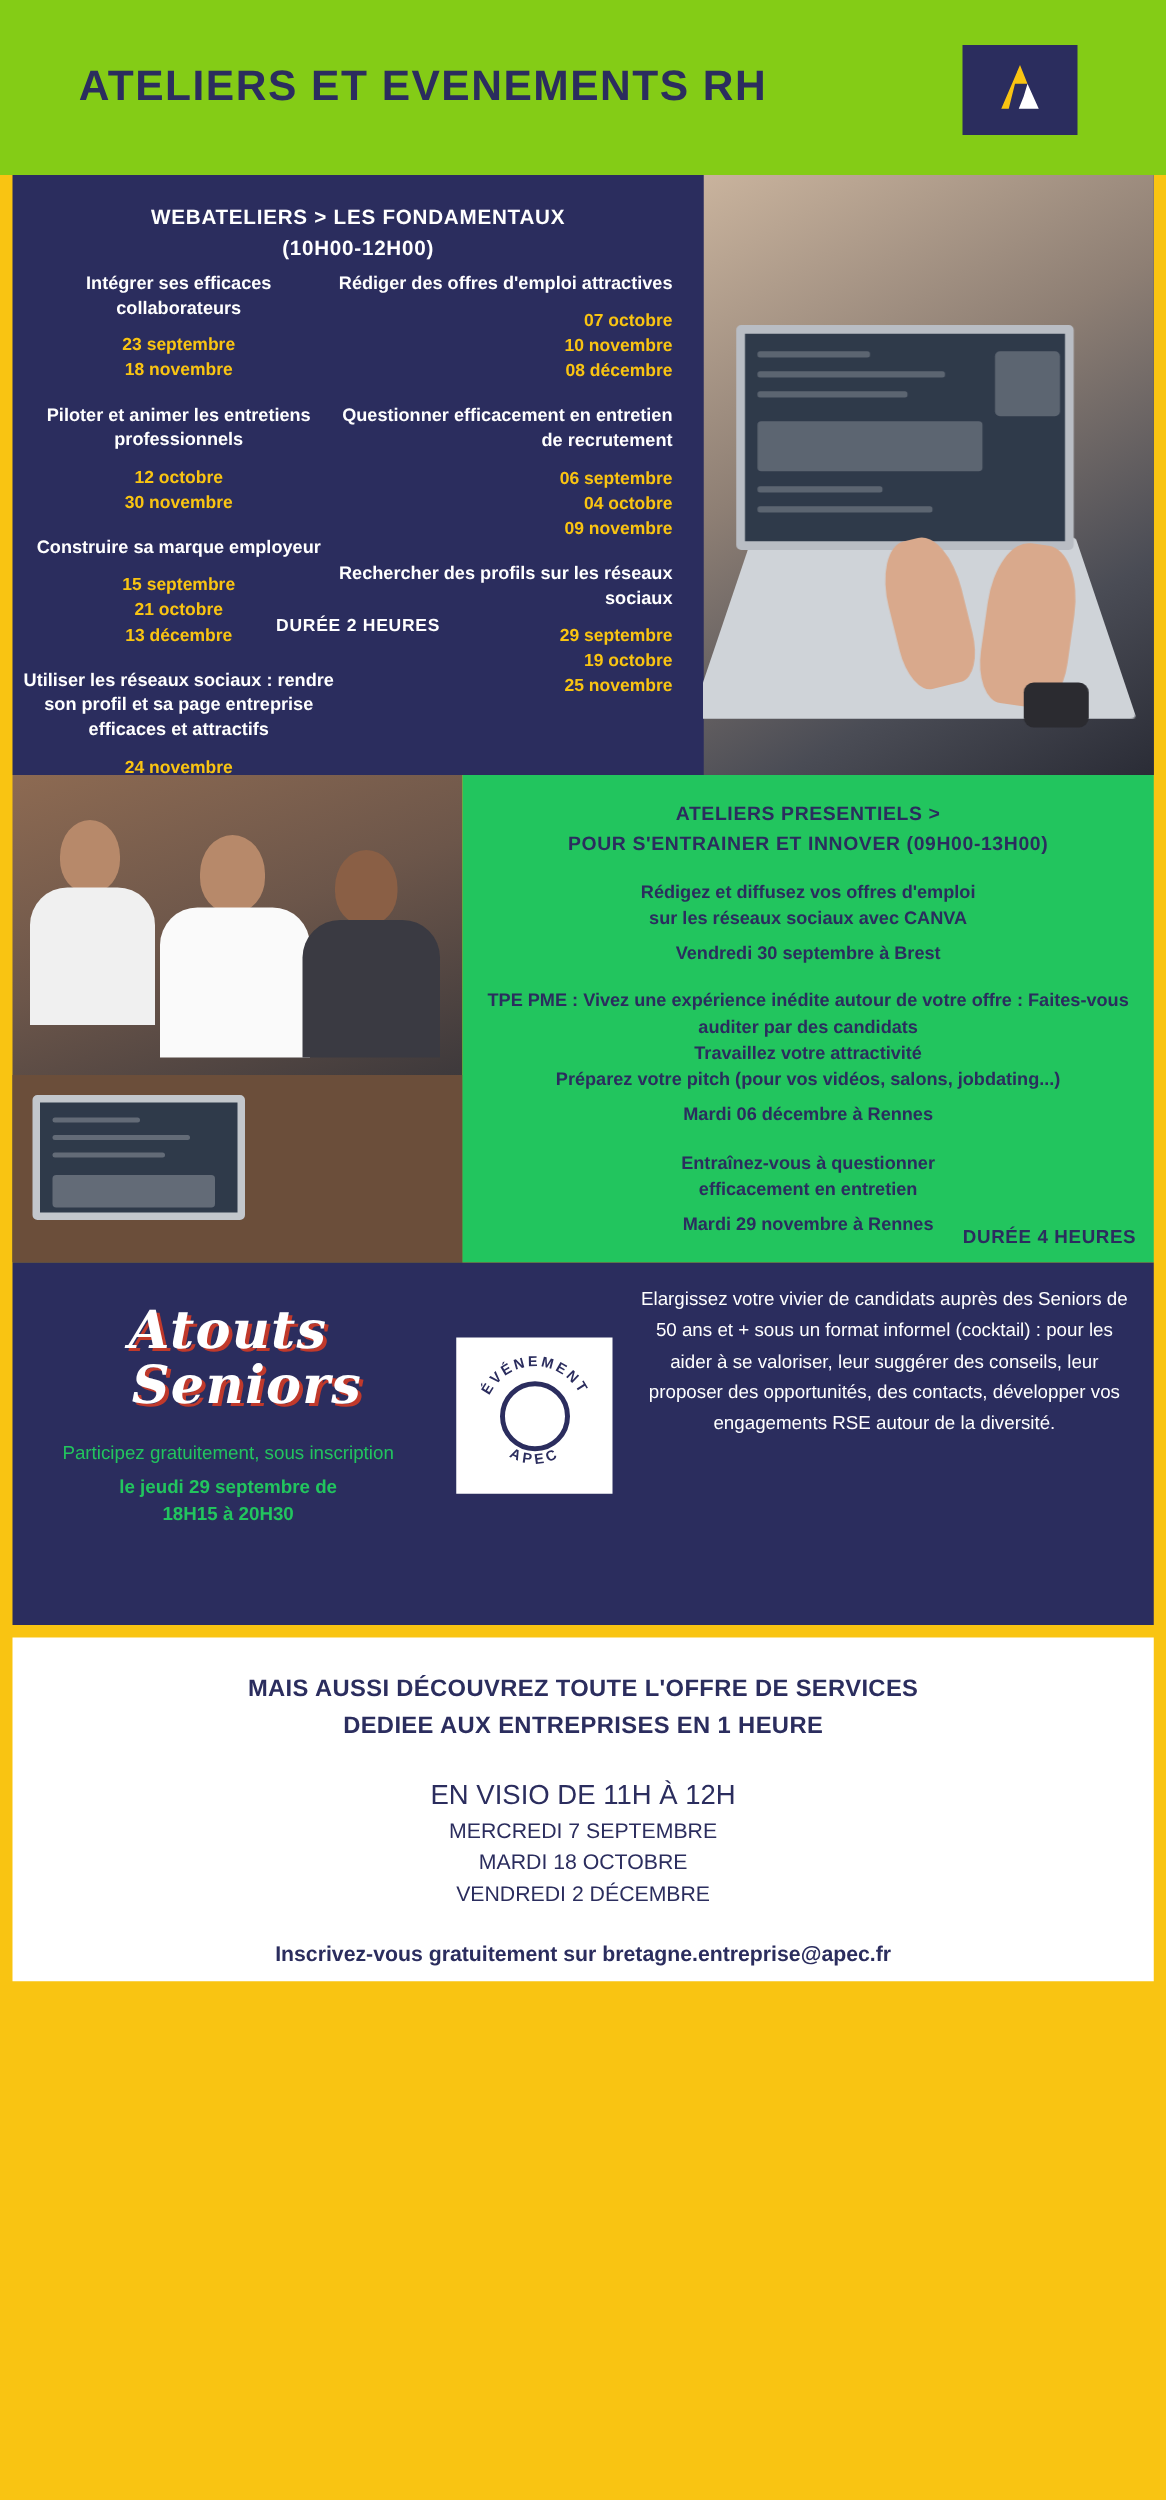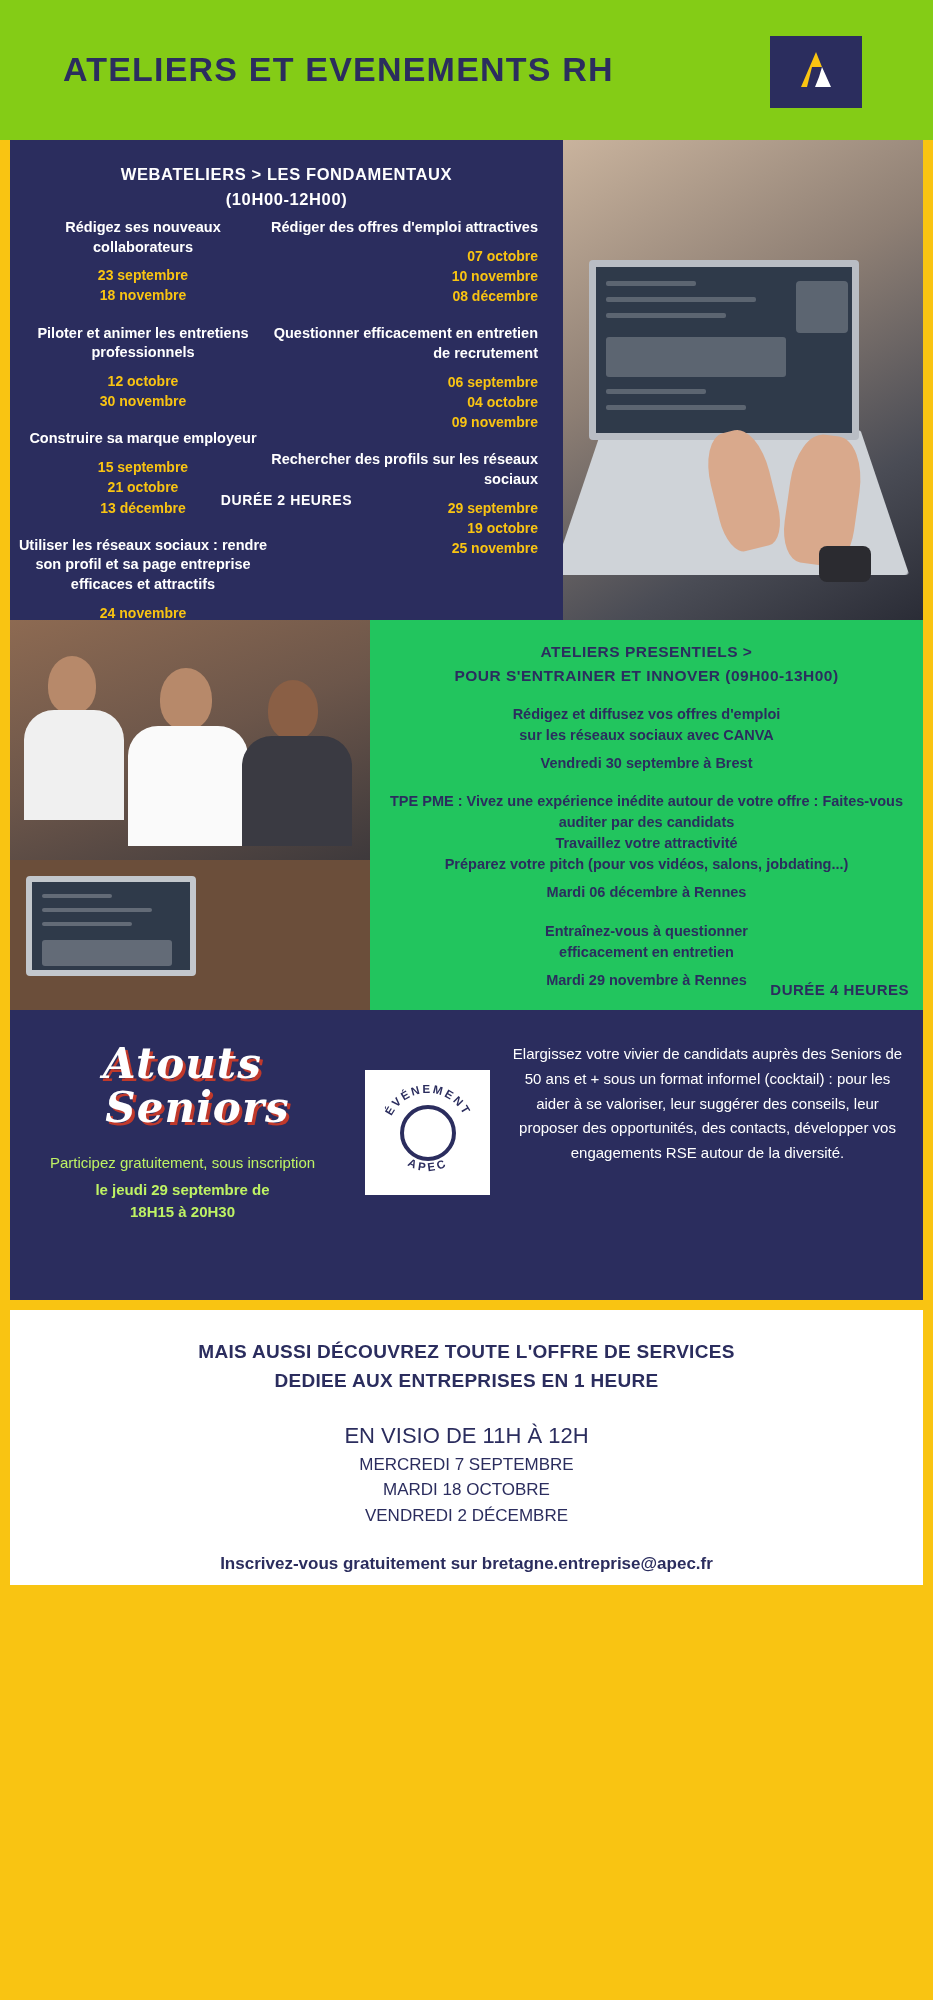--- a/index.html
+++ b/index.html
@@ -247,38 +247,38 @@
     font-weight: bold;
     font-size: 42px;
     line-height: 1.05;
     padding-top: 32px;
     text-shadow: 3px 3px 0 #c0392b;
     letter-spacing: 1px;
   }
   .atouts-script .l2 { display: block; margin-left: 30px; }
   .sen-sub {
     margin-top: 22px;
-    color: #bef264;
+    color: #22c55e;
     font-size: 15px;
     line-height: 1.5;
     padding: 0 24px;
   }
   .sen-badge {
     position: absolute;
     left: 355px; top: 60px;
     width: 125px; height: 125px;
     background: #fff;
     display: flex;
     align-items: center;
     justify-content: center;
   }
   .sen-badge svg { display: block; }
   .sen-right {
     position: absolute;
-    left: 500px; top: 32px;
+    left: 500px; top: 18px;
     width: 395px;
     color: #fff;
     text-align: center;
     font-size: 15px;
     line-height: 1.65;
   }
 
   
   .sec-offer {
     position: absolute;
@@ -348,21 +348,21 @@
     <div class="sec-web-text">
       <div class="web-head">
         <div>WEBATELIERS &gt; LES FONDAMENTAUX</div>
         <div>(10H00-12H00)</div>
       </div>
 
       <div class="cols">
         <div class="col-l">
 
           <div class="block">
-            <div class="block-title">Rédigez ses nouveaux collaborateurs</div>
+            <div class="block-title">Intégrer ses efficaces collaborateurs</div>
             <div class="block-date">23 septembre</div>
             <div class="block-date">18 novembre</div>
           </div>
 
           <div class="block">
             <div class="block-title">Piloter et animer les entretiens professionnels</div>
             <div class="block-date">12 octobre</div>
             <div class="block-date">30 novembre</div>
           </div>
 

